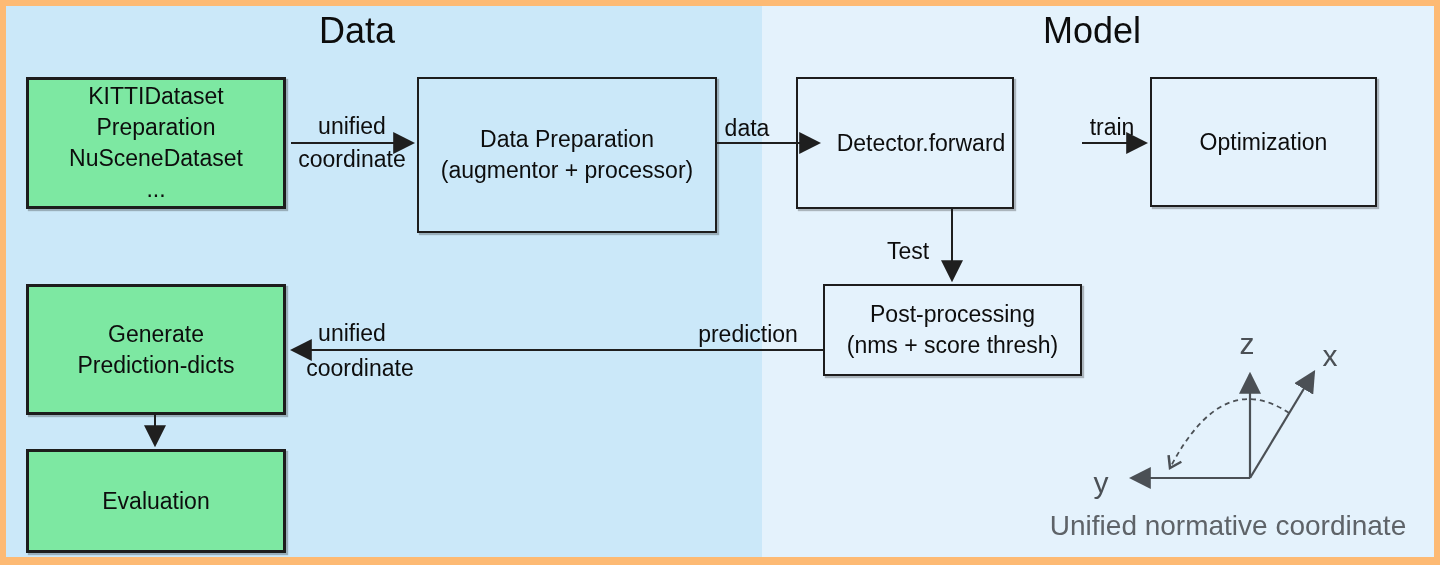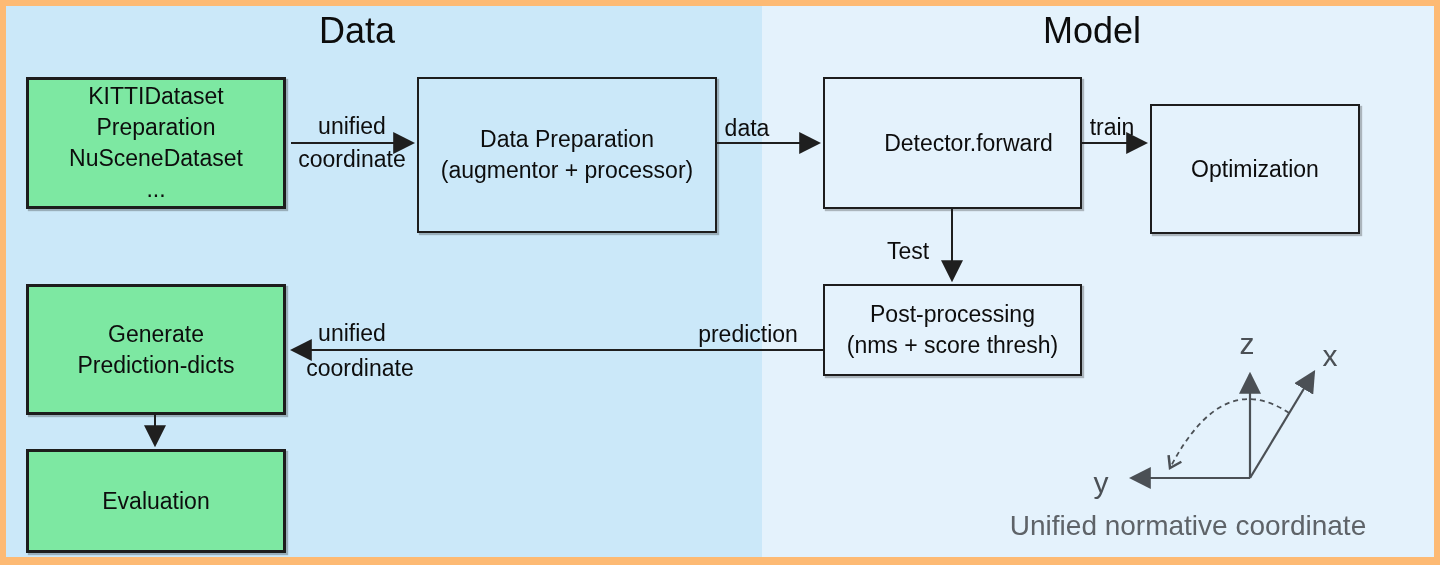--- a/index.html
+++ b/index.html
@@ -51,25 +51,25 @@
     <div>Preparation</div>
     <div>NuSceneDataset</div>
     <div>...</div>
   </div>
 
   <div class="node" style="left:417px;top:77px;width:300px;height:156px;">
     <div>Data Preparation</div>
     <div>(augmentor + processor)</div>
   </div>
 
-  <div class="node" style="left:823px;top:77px;width:259px;height:132px;padding-left:32px;">
+  <div class="node" style="left:796px;top:77px;width:218px;height:132px;padding-left:32px;">
     <div>Detector.forward</div>
   </div>
 
-  <div class="node" style="left:1150px;top:77px;width:210px;height:130px;margin-top:27px;">
+  <div class="node" style="left:1150px;top:77px;width:227px;height:130px;">
     <div>Optimization</div>
   </div>
 
   <div class="node" style="left:823px;top:284px;width:259px;height:92px;">
     <div>Post-processing</div>
     <div>(nms + score thresh)</div>
   </div>
 
   <div class="node green" style="left:26px;top:449px;width:260px;height:104px;">
     <div>Evaluation</div>
@@ -115,15 +115,15 @@
   <div class="edge-label" style="left:747px;top:128px;">data</div>
   <div class="edge-label" style="left:1112px;top:127px;">train</div>
   <div class="edge-label" style="left:908px;top:251px;">Test</div>
   <div class="edge-label" style="left:748px;top:334px;">prediction</div>
   <div class="edge-label" style="left:352px;top:333px;">unified</div>
   <div class="edge-label" style="left:360px;top:368px;">coordinate</div>
 
   <div class="axis-label" style="left:1247px;top:344px;">z</div>
   <div class="axis-label" style="left:1330px;top:356px;">x</div>
   <div class="axis-label" style="left:1101px;top:483px;">y</div>
-  <div class="axes-caption" style="left:1188px;top:526px;">Unified normative coordinate</div>
+  <div class="axes-caption" style="left:1228px;top:526px;">Unified normative coordinate</div>
 
 </div>
 
 </body></html>

